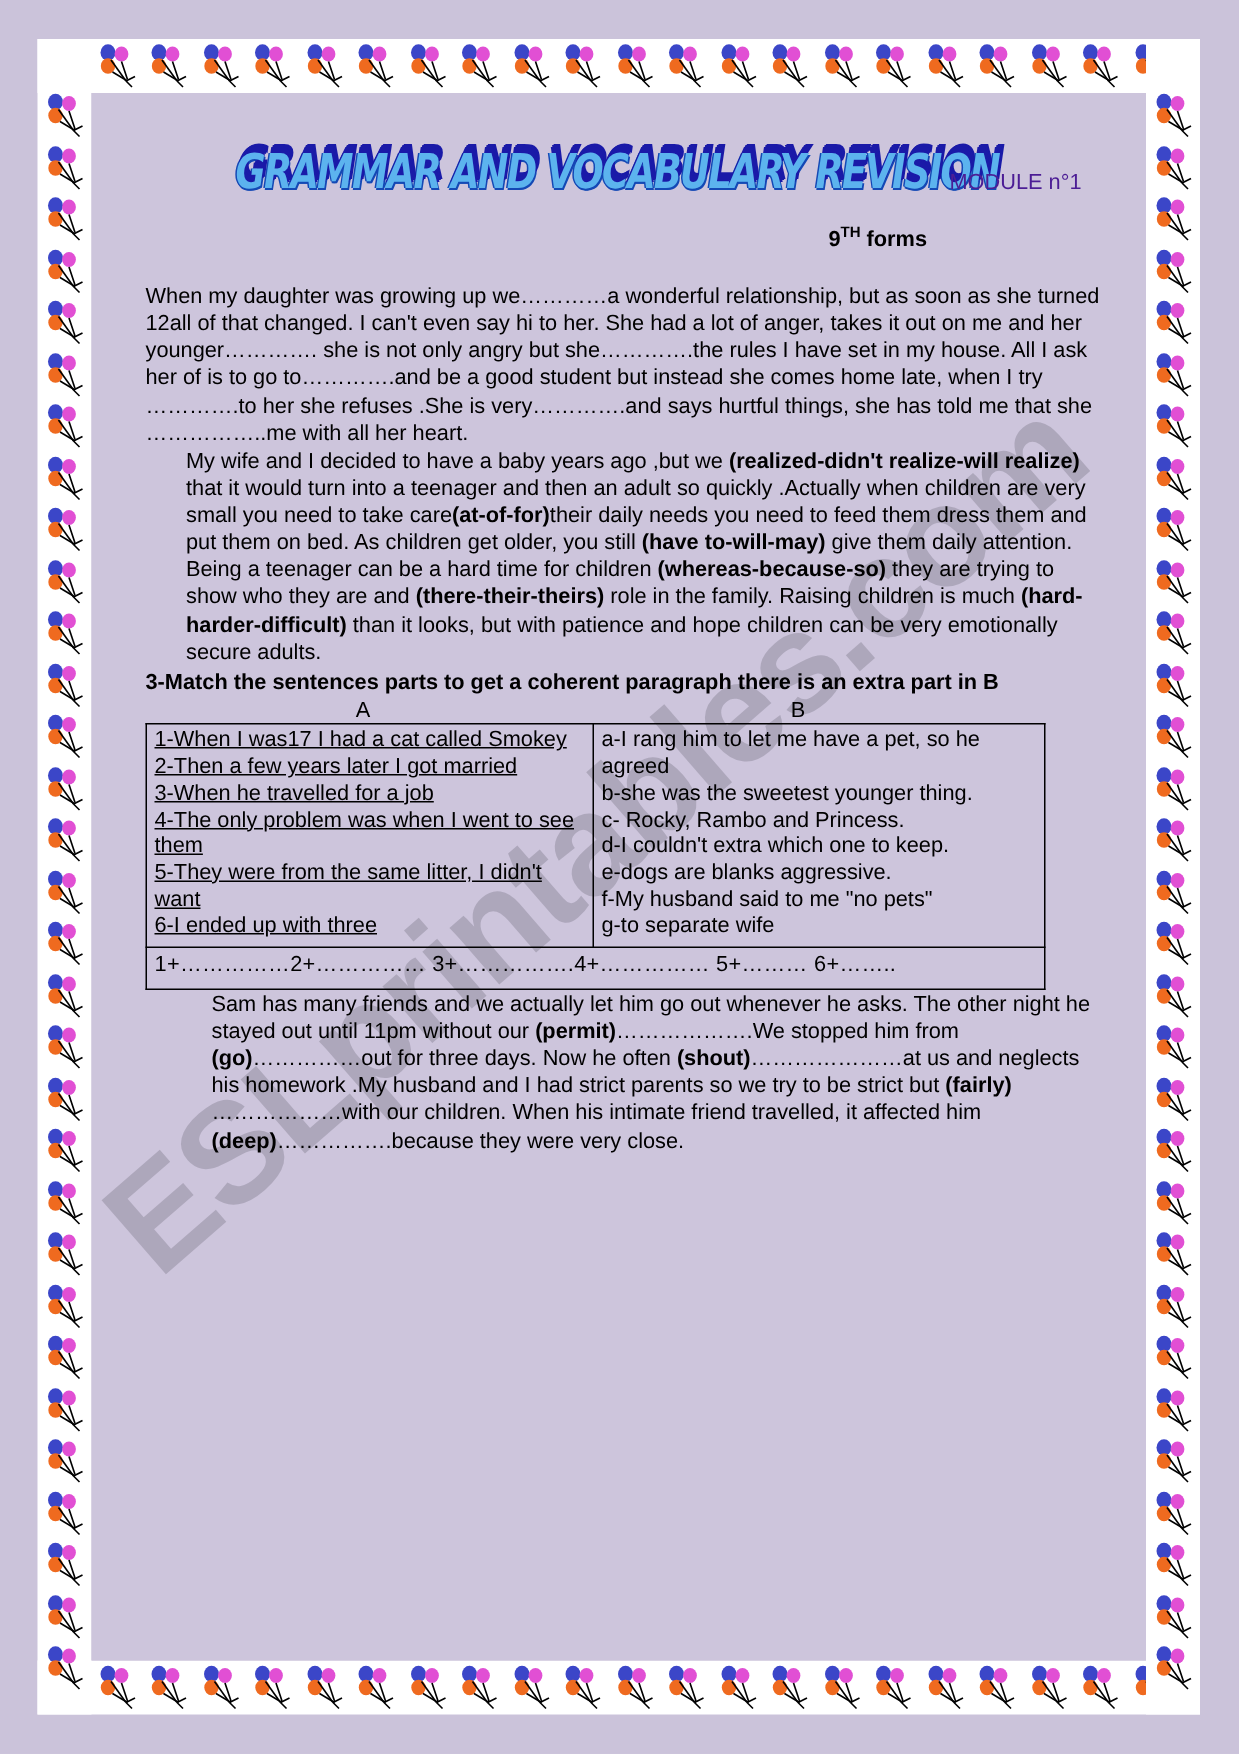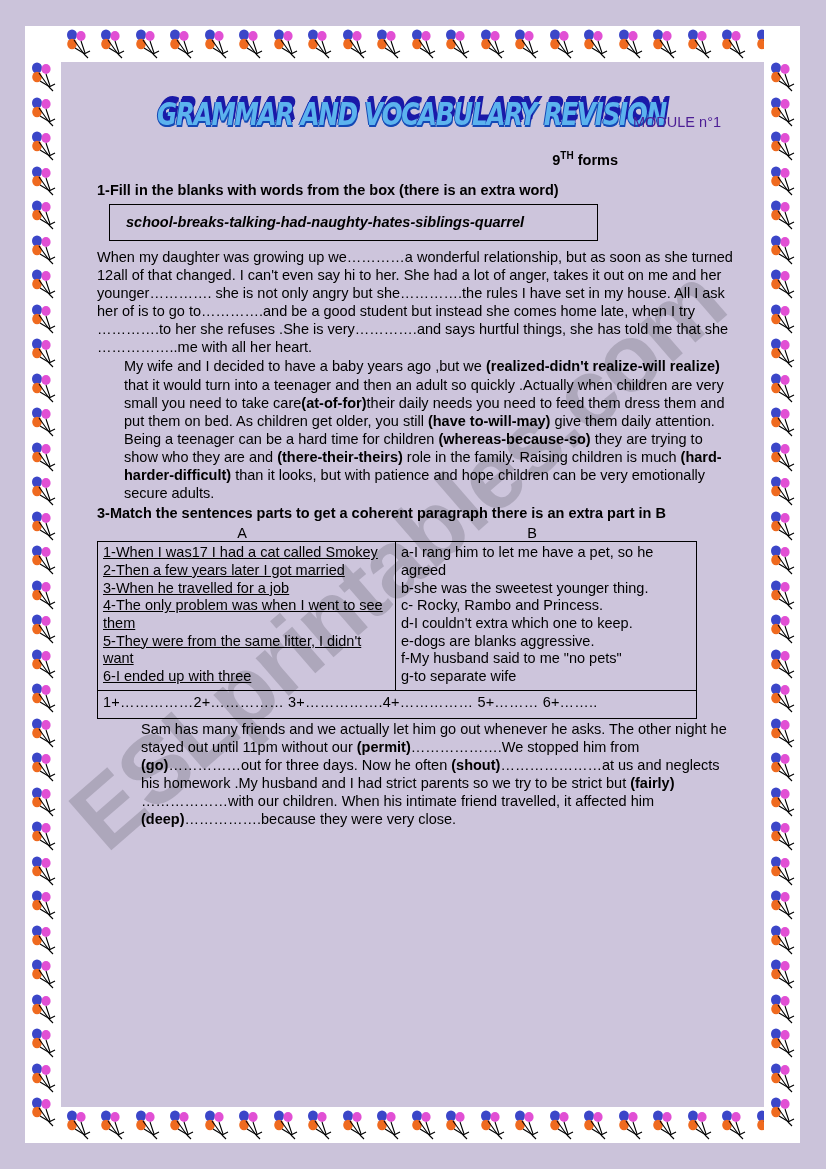--- a/index.html
+++ b/index.html
@@ -1315,24 +1315,20 @@
   </div>
 
   <div id="content">
 
     <div class="header-block">
       <div id="wordart-title">GRAMMAR AND VOCABULARY REVISION</div>
       <div id="module-label">MODULE n°1</div>
       <div id="forms-label"><span>9</span><sup>TH</sup><span> forms</span></div>
     </div>
 
-    <h2 class="ex-heading" id="ex1-heading">1-Fill in the blanks with words from the box (there is an extra word)</h2>
-    <div id="word-box">
-      <span id="word-box-text">school-breaks-talking-had-naughty-hates-siblings-quarrel</span>
-    </div>
     <p class="body-text" id="ex1-paragraph">When my daughter was growing up we…………a wonderful relationship, but as soon as she turned 12all of that changed. I can't even say hi to her. She had a lot of anger, takes it out on me and her younger…………. she is not only angry but she………….the rules I have set in my house. All I ask her of is to go to………….and be a good student but instead she comes home late, when I try ………….to her she refuses .She is very………….and says hurtful things, she has told me that she ……………..me with all her heart.</p>
 
     <p class="body-text" id="ex2-paragraph"><span>My wife and I decided to have a baby years ago ,but we </span><b>(realized-didn't realize-will realize)</b><span> that it would turn into a teenager and then an adult so quickly .Actually when children are very small you need to take care</span><b>(at-of-for)</b><span>their daily needs you need to feed them dress them and put them on bed. As children get older, you still </span><b>(have to-will-may)</b><span> give them daily attention. Being a teenager can be a hard time for children </span><b>(whereas-because-so)</b><span> they are trying to show who they are and </span><b>(there-their-theirs)</b><span> role in the family. Raising children is much </span><b>(hard-harder-difficult)</b><span> than it looks, but with patience and hope children can be very emotionally secure adults.</span></p>
 
     <h2 class="ex-heading" id="ex3-heading">3-Match the sentences parts to get a coherent paragraph there is an extra part in B</h2>
 
     <div id="match-area">
       <div class="col-letters">
         <span class="cl-a">A</span>
         <span class="cl-b">B</span>

